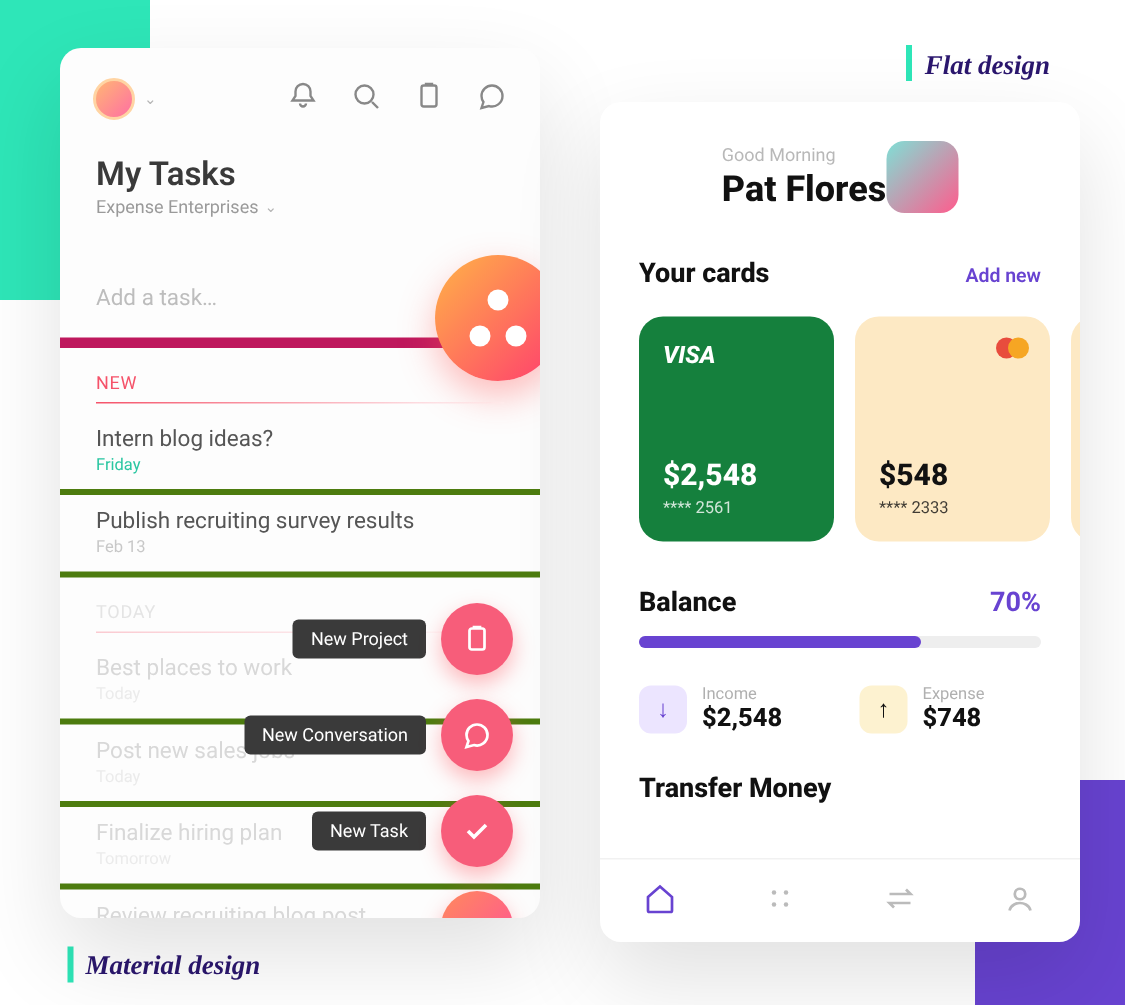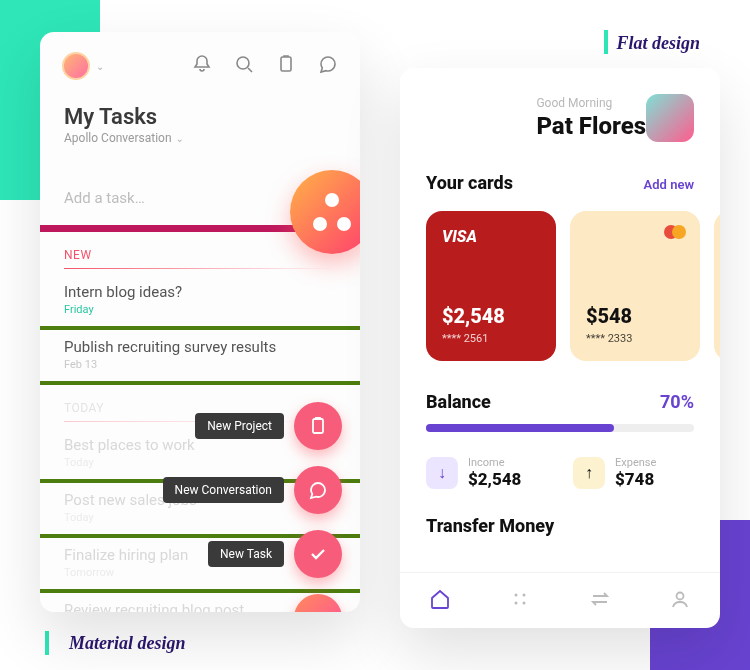--- a/index.html
+++ b/index.html
@@ -3,21 +3,21 @@
 <meta charset="utf-8">
 <style>
   * { margin: 0; padding: 0; box-sizing: border-box; font-family: -apple-system, BlinkMacSystemFont, "Segoe UI", Roboto, sans-serif; }
   body { width: 750px; height: 670px; background: #fff; position: relative; overflow: hidden; }
   .teal-block { position: absolute; top: 0; left: 0; width: 100px; height: 200px; background: #2ee6b8; }
   .purple-block { position: absolute; bottom: 0; right: 0; width: 100px; height: 150px; background: #6843d1; }
 
   .label-flat { position: absolute; top: 30px; right: 50px; display: flex; align-items: flex-end; gap: 8px; }
   .label-flat .bar { width: 4px; height: 24px; background: #2ee6b8; }
   .label-flat .txt { color: #2b176e; font-weight: 700; font-size: 18px; font-style: italic; font-family: Georgia, serif; }
-  .label-material { position: absolute; bottom: 15px; left: 45px; display: flex; align-items: center; gap: 20px; }
+  .label-material { position: absolute; bottom: 15px; left: 45px; display: flex; align-items: center; gap: 8px; }
   .label-material .bar { width: 4px; height: 24px; background: #2ee6b8; }
   .label-material .txt { color: #2b176e; font-weight: 700; font-size: 18px; font-style: italic; font-family: Georgia, serif; }
 
   
   .app-left { position: absolute; top: 32px; left: 40px; width: 320px; height: 580px; background: #fdfdfd; border-radius: 14px; box-shadow: 0 25px 60px rgba(0,0,0,0.12); overflow: hidden; }
   .al-top { display: flex; align-items: center; justify-content: space-between; padding: 20px 22px 0; }
   .al-avatar { display: flex; align-items: center; gap: 6px; }
   .avatar-circle { width: 28px; height: 28px; border-radius: 50%; background: linear-gradient(135deg,#ffb674,#ff6fa3); border: 2px solid #ffd4a3; }
   .chev { font-size: 10px; color: #b4b4b4; }
   .al-icons { display: flex; gap: 22px; color: #888; }
@@ -43,30 +43,30 @@
   .fab-stack { position: absolute; right: 18px; top: 370px; display: flex; flex-direction: column; align-items: flex-end; gap: 16px; z-index: 3; }
   .fab-row { display: flex; align-items: center; gap: 10px; }
   .pill { background: #3a3a3a; color: #fff; font-size: 12px; padding: 6px 12px; border-radius: 4px; }
   .mini-fab { width: 48px; height: 48px; border-radius: 50%; display: flex; align-items: center; justify-content: center; box-shadow: 0 6px 14px rgba(255,80,90,.4); }
   .mf-pink { background: #f75d7a; }
   .mf-grad { background: linear-gradient(135deg,#ff8a5c,#ff4f9a); }
   .x-icon { color: #fff; font-size: 20px; }
 
   
   .app-right { position: absolute; top: 68px; left: 400px; width: 320px; height: 560px; background: #fff; border-radius: 14px; box-shadow: 0 25px 60px rgba(0,0,0,0.12); overflow: hidden; display:flex; flex-direction:column;}
-  .ar-head { padding: 26px 26px 10px; display: flex; justify-content: flex-end; align-items: center; }
+  .ar-head { padding: 26px 26px 10px; display: flex; justify-content: center; align-items: center; }
   .ar-greet { font-size: 12px; color: #b8b8b8; }
   .ar-name { font-size: 24px; font-weight: 800; color: #111; margin-top: 2px; }
   .ar-avatar { width: 48px; height: 48px; border-radius: 12px; background: linear-gradient(135deg,#7fe0d6,#ff5c8d); }
   .ar-section { padding: 20px 26px 4px; display: flex; justify-content: space-between; align-items: baseline; }
   .ar-section h3 { font-size: 18px; font-weight: 800; color: #111; }
   .ar-link { font-size: 13px; color: #6843d1; font-weight: 600; }
   .cards-row { display: flex; gap: 14px; padding: 14px 0 6px 26px; overflow: hidden;}
   .card { width: 130px; height: 150px; border-radius: 16px; padding: 16px; flex-shrink: 0; position: relative; display: flex; flex-direction: column; justify-content: space-between; }
-  .card-visa { background: #b91c1c; color: #fff; }
+  .card-visa { background: #15803d; color: #fff; }
   .card-mc { background: #fde9c4; color: #111; }
   .card-brand { font-size: 16px; font-weight: 800; font-style: italic; }
   .mc-circles { position: absolute; top: 14px; right: 14px; display: flex; }
   .mc-c { width: 14px; height: 14px; border-radius: 50%; }
   .mc-c.r { background: #e84c3d; }
   .mc-c.o { background: #f6a623; margin-left: -6px; }
   .card-amt { font-size: 20px; font-weight: 800; }
   .card-last { font-size: 11px; opacity: .8; margin-top: 4px; }
   .balance { padding: 24px 26px 4px; }
   .balance-head { display: flex; justify-content: space-between; align-items: baseline; }
@@ -121,21 +121,21 @@
           </svg></span>
       <span><svg width="20" height="20" fill="none" stroke-width="1.6">
             <path d="M3 10a7 7 0 1114 0 7 7 0 01-9 6.7L3 18l1.3-4A7 7 0 013 10z"></path>
           </svg></span>
     </div>
   </div>
 
   <div class="al-title">
     <h2>My Tasks</h2>
     <div class="al-sub">
-      <span>Apollo Conversation</span>
+      <span>Expense Enterprises</span>
       <span class="chev">⌄</span>
     </div>
   </div>
 
   <div class="al-fab">
     <div class="al-fab-inner">
       <span class="al-fab-dot" style="top:0;left:12px"></span>
       <span class="al-fab-dot" style="bottom:0;left:0"></span>
       <span class="al-fab-dot" style="bottom:0;right:0"></span>
     </div>

